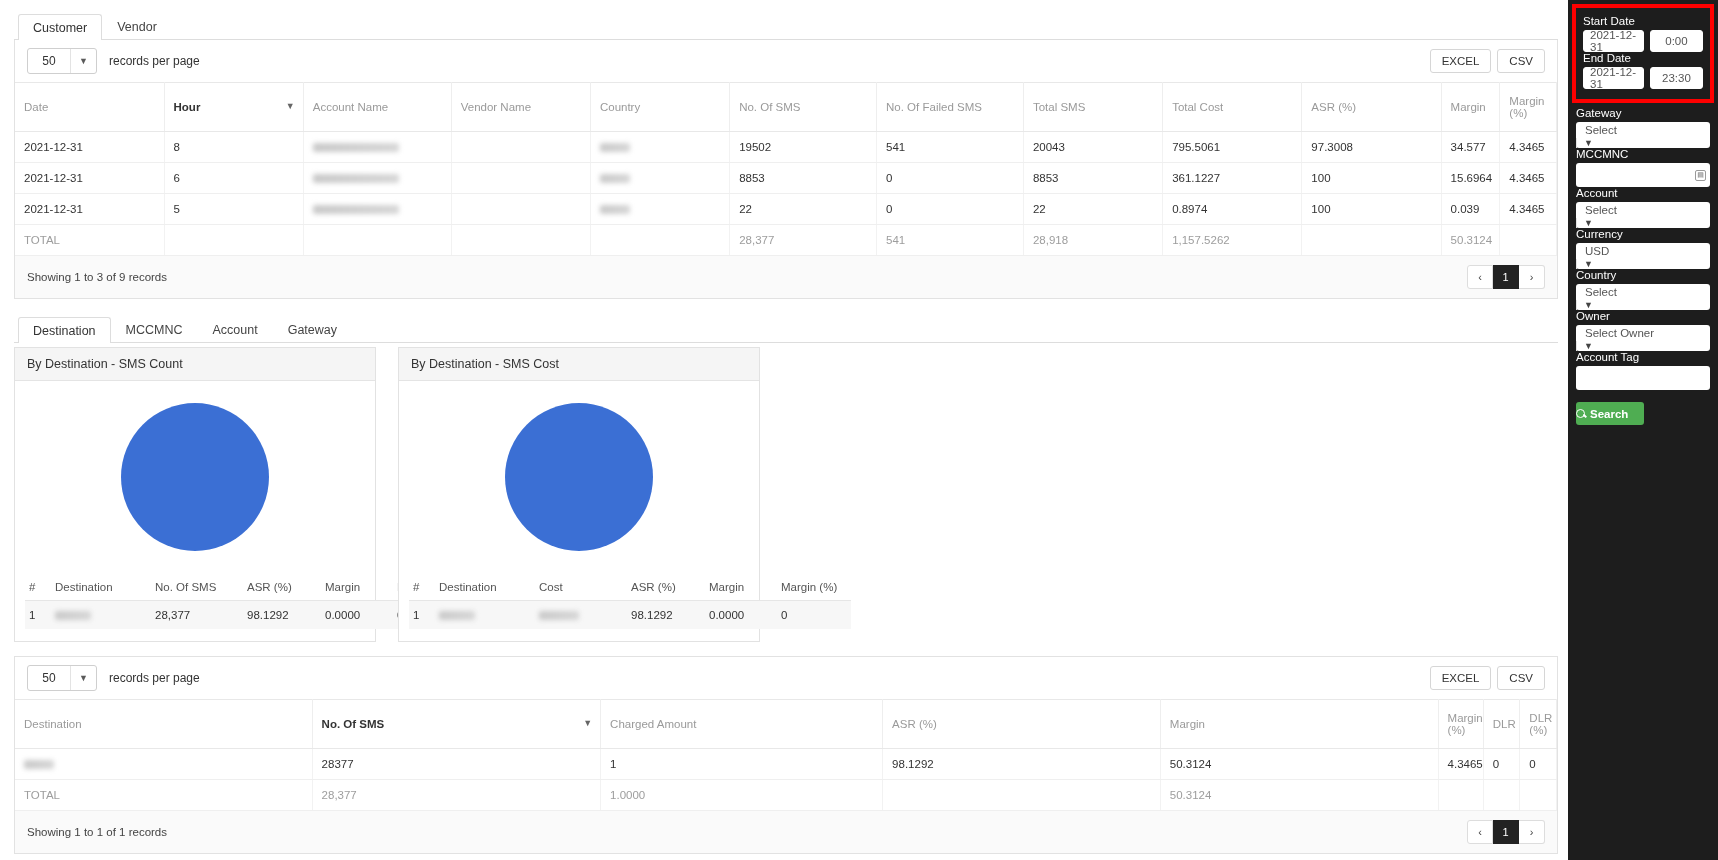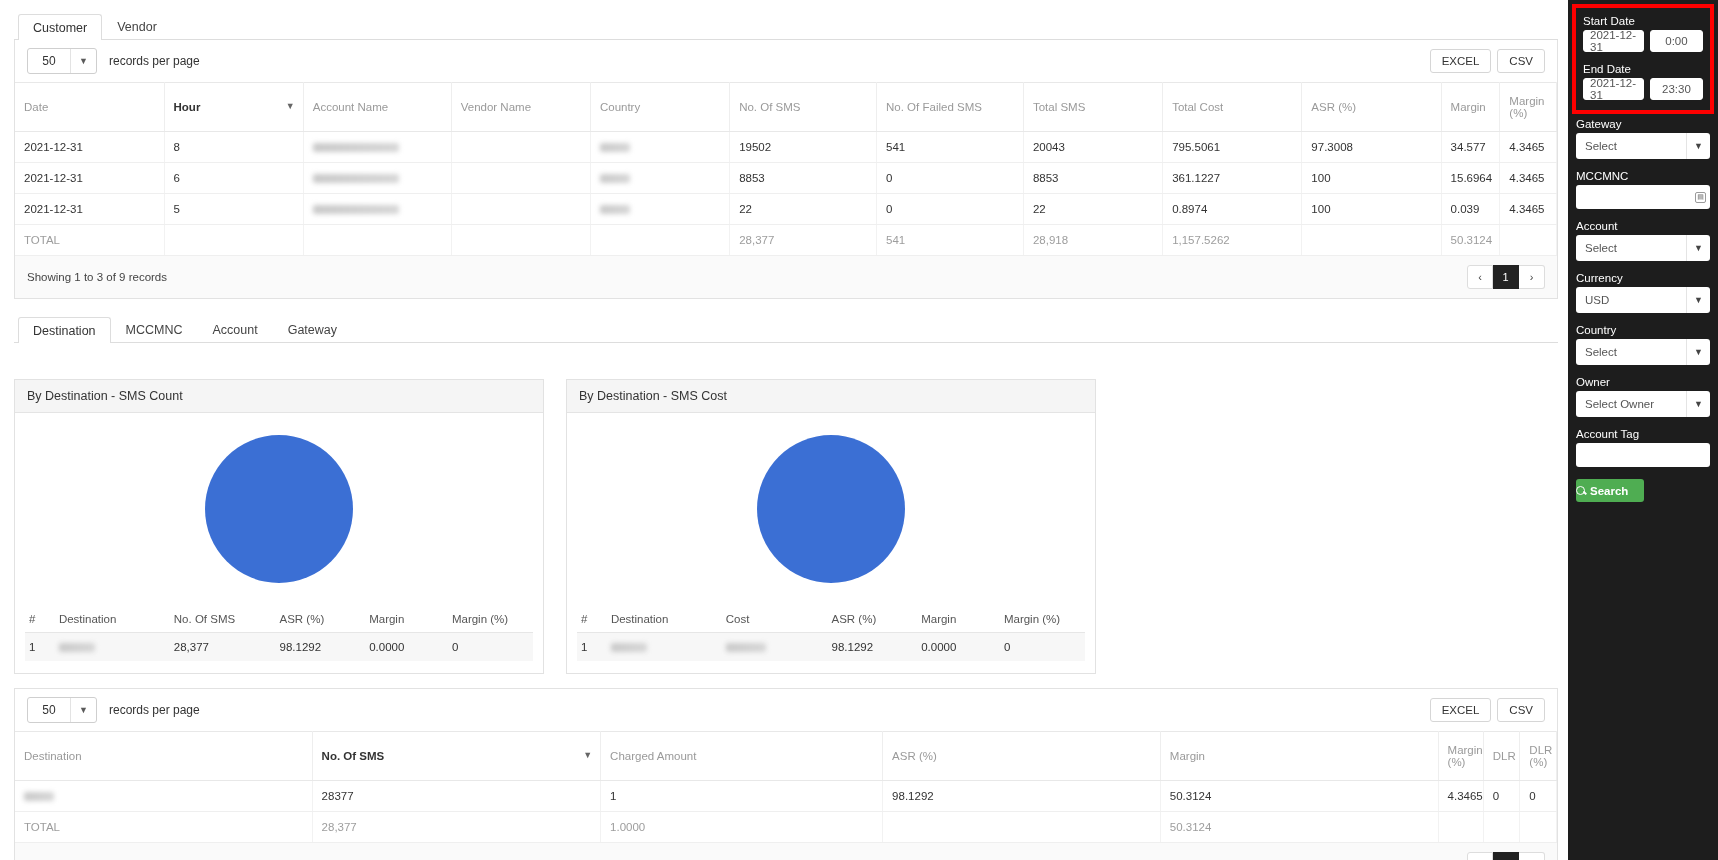--- a/index.html
+++ b/index.html
@@ -45,38 +45,38 @@
   .showing { font-size:11.5px; color:#444; }
   .pager { display:flex; }
   .pg { border:1px solid #ddd; background:#fff; min-width:26px; height:24px; display:flex; align-items:center; justify-content:center; font-size:11px; color:#444; cursor:pointer; }
   .pg.active { background:#222; color:#fff; border-color:#222; }
   .pg.first { border-top-left-radius:3px; border-bottom-left-radius:3px; }
   .pg.last { border-top-right-radius:3px; border-bottom-right-radius:3px; }
   .pg + .pg { border-left:none; }
 
   
   .chartrow { display:flex; gap:22px; margin-top:4px; }
-  .card { border:1px solid #e2e2e2; background:#fff; width:530px;margin-top:32px; }
+  .card { border:1px solid #e2e2e2; background:#fff; width:362px; }
   .card-head { background:#f5f5f5; border-bottom:1px solid #e4e4e4; padding:9px 12px; font-size:12.5px; color:#333; }
   .card-body { padding:8px 10px 12px 10px; }
   .piewrap { height:175px; display:flex; align-items:center; justify-content:center; }
   .pie { width:148px; height:148px; border-radius:50%; background:#3b6fd4; }
   table.legend { width:100%; border-collapse:collapse; table-layout:fixed; margin-top:10px; }
   table.legend th { text-align:left; font-weight:normal; color:#555; font-size:11.5px; padding:7px 4px; border-bottom:1px solid #e6e6e6; }
   table.legend td { font-size:11.5px; color:#333; padding:8px 4px; background:#f7f7f7; }
 
   
   .redbox { border:4px solid #fe0000; padding:7px 7px 10px 7px; margin:-6px -4px 4px -4px; }
-  .fld { margin-bottom:11px; }
+  .fld { }
   .lbl { color:#fff; font-size:11.5px; margin-bottom:3px; }
   .inrow { display:flex; gap:6px; }
   .tinput { background:#fff; border:1px solid #fff; border-radius:3px; height:22px; font-size:11.5px; color:#555; display:flex; align-items:center; padding:0 6px; }
   .tinput.date { width:62px; }
   .tinput.time { width:54px; justify-content:center; }
-  .dsel { display:flex; background:#fff; border-radius:3px; height:26px; align-items:stretch; }
+  .dsel { display:flex; background:#fff; border-radius:3px; height:26px; align-items:stretch;flex-direction:column; }
   .dsel .v { flex:1; display:flex; align-items:center; padding-left:9px; font-size:11.5px; color:#555; }
   .dsel .c { width:24px; border-left:1px solid #e4e4e4; display:flex; align-items:center; justify-content:center; font-size:9px; color:#444; }
   .tbox { background:#fff; border-radius:3px; height:24px; display:flex; align-items:center; justify-content:flex-end; padding-right:4px; }
   .tbox .mini { width:11px; height:11px; border:1px solid #9a9a9a; border-radius:2px; font-size:7px; color:#777; display:flex; align-items:center; justify-content:center; }
   .plain { background:#fff; border-radius:3px; height:24px; }
   .searchbtn { margin-top:12px; background:#4fad52; border-radius:3px; height:23px; width:68px; display:flex; align-items:center; gap:5px; color:#fff; font-size:11.5px; font-weight:bold; cursor:pointer; }
   .mag { width:9px; height:9px; border:1.6px solid #fff; border-radius:50%; position:relative; }
   .mag:after { content:""; position:absolute; width:4px; height:1.6px; background:#fff; transform:rotate(45deg); right:-3px; bottom:0px; }
 </style>
 </head>

